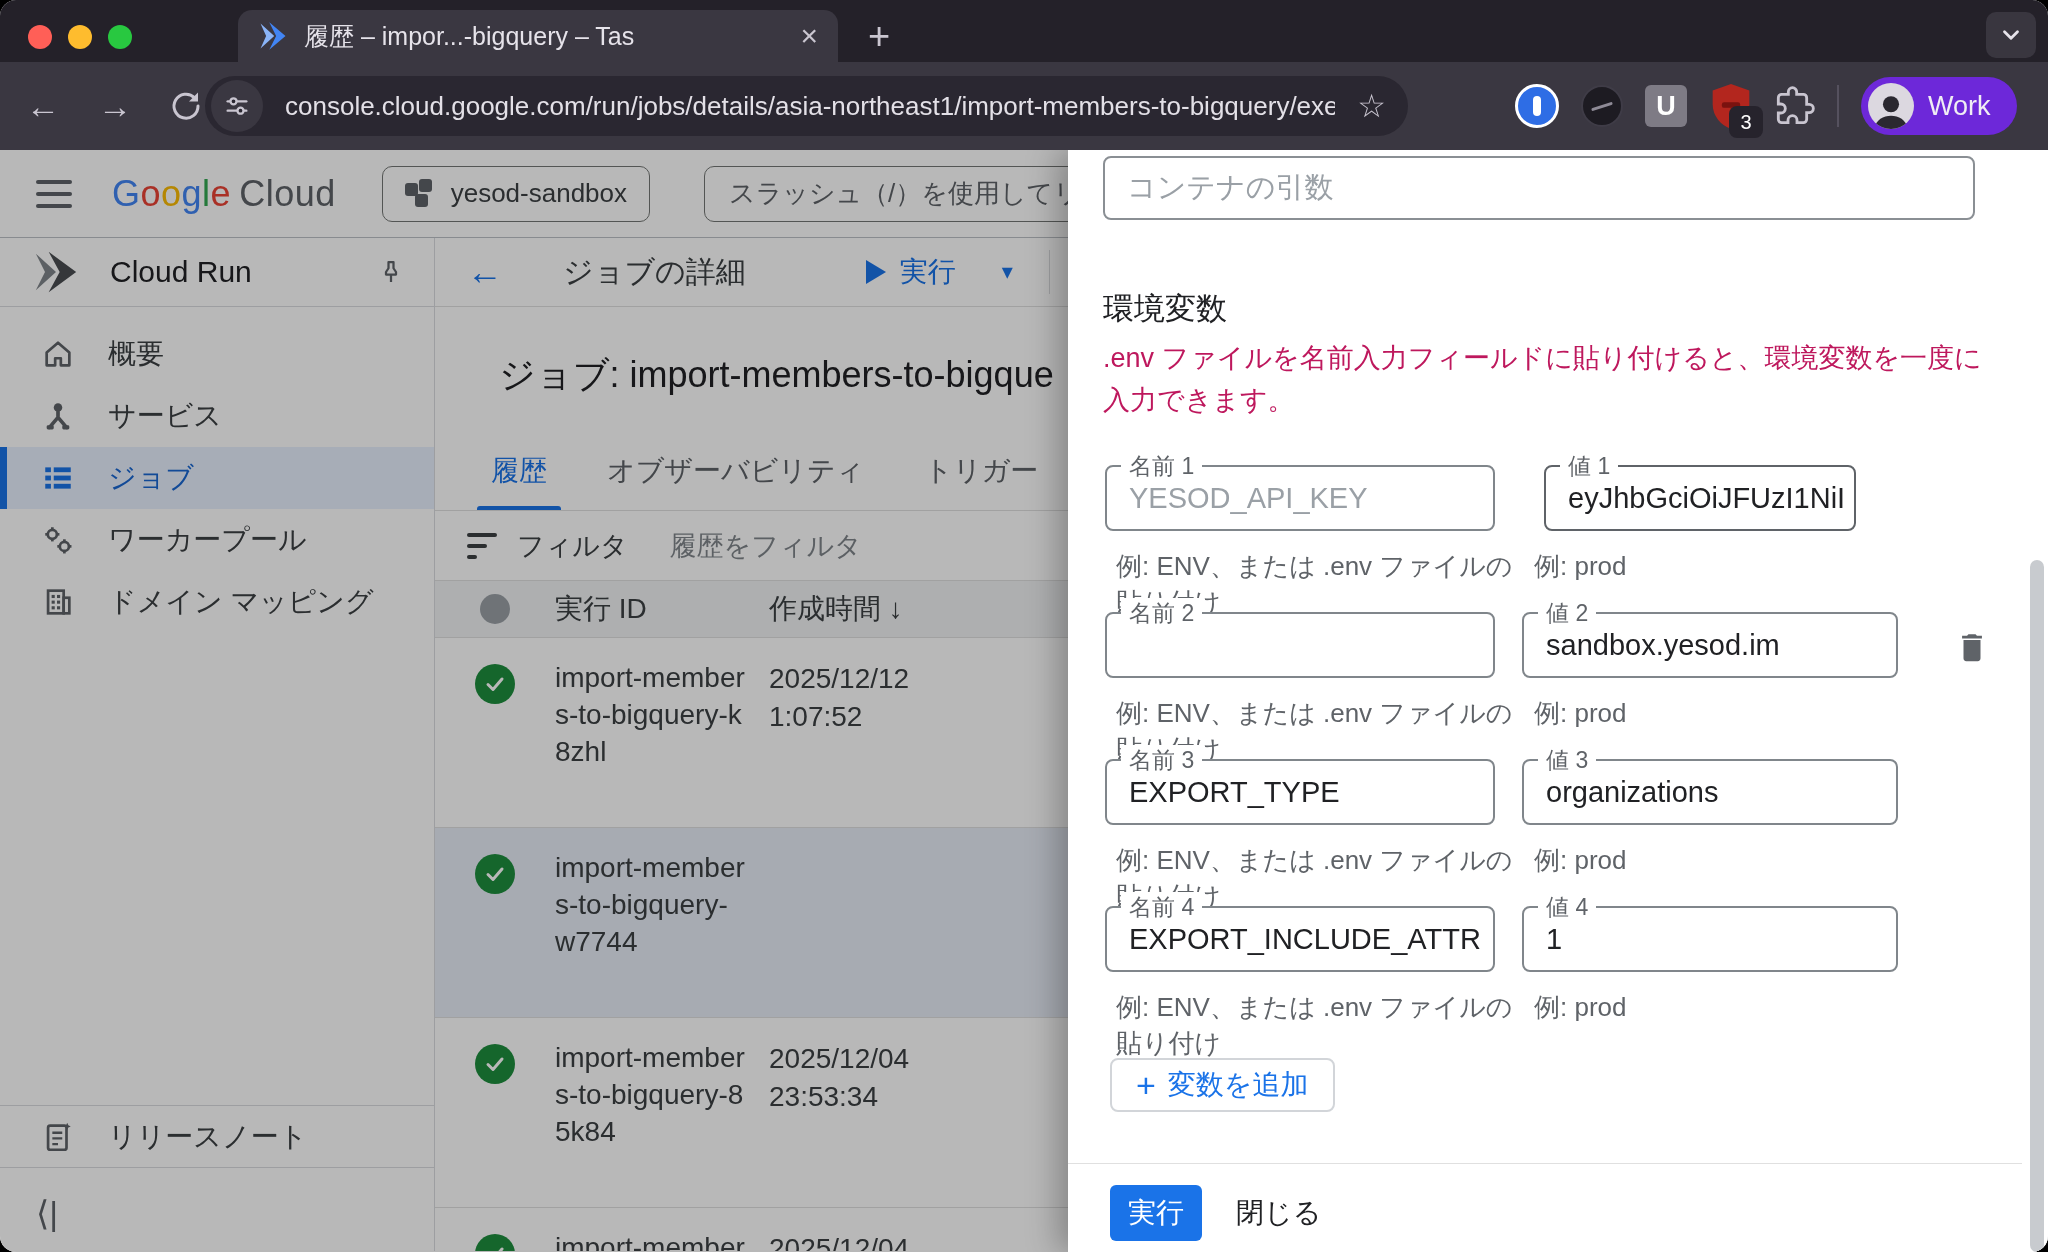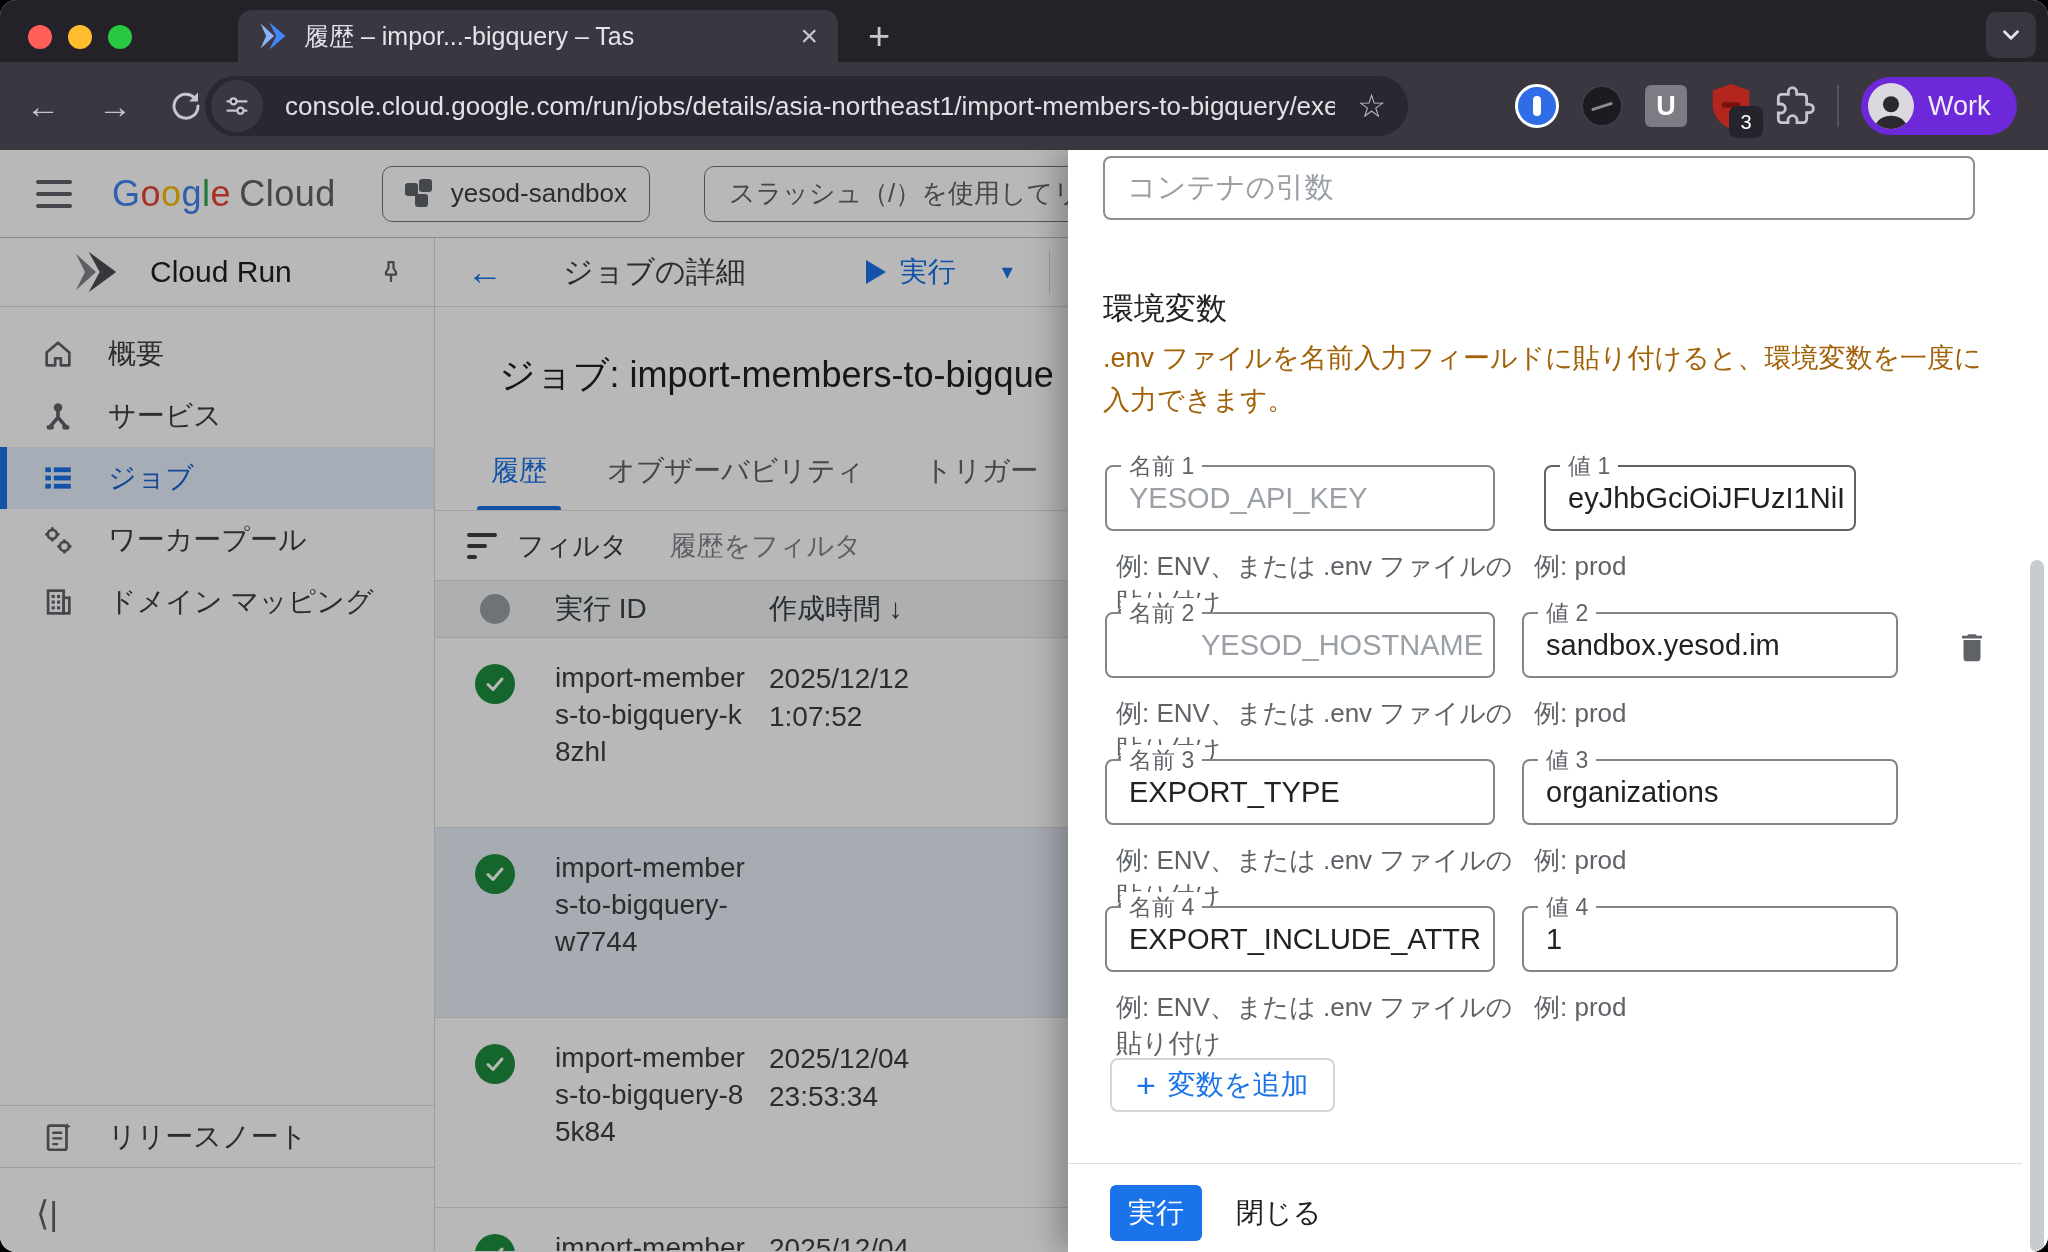--- a/index.html
+++ b/index.html
@@ -50,21 +50,21 @@
   .projpill { margin-left:46px; height:56px; border:1px solid #747775; border-radius:10px; display:flex; align-items:center; padding:0 22px; gap:16px; }
   .projpill .ptext { font-size:26px; color:#3c4043; }
   .hexes { position:relative; width:30px; height:30px; }
   .hexes i { position:absolute; width:13px; height:13px; background:#5f6368; border-radius:3px; }
   .hexes i:nth-child(1){left:0;top:4px}.hexes i:nth-child(2){left:14px;top:0}.hexes i:nth-child(3){left:10px;top:15px}
   .searchbox { margin-left:54px; width:520px; height:56px; border:1px solid #747775; border-radius:10px; display:flex; align-items:center; padding:0 24px; }
   .searchbox .stext { font-size:26px; color:#5f6368; white-space:nowrap; overflow:hidden; }
 
   .pagebody { display:flex; height:1013px; }
   .sidebar { position:relative; width:435px; flex:none; border-right:1px solid #dadce0; }
-  .sidehead { height:69px; border-bottom:1px solid #dadce0; display:flex; align-items:center;padding-left:40px; }
+  .sidehead { height:69px; border-bottom:1px solid #dadce0; display:flex; align-items:center; }
   .crlogo { margin-left:30px; flex:none; }
   .sidehead .ptitle { font-size:30px; color:#202124; margin-left:28px; flex:1; }
   .pin { margin-right:28px; color:#5f6368; }
   .navlist { padding-top:16px; }
   .navitem { height:62px; display:flex; align-items:center; position:relative; color:#3c4043; }
   .navitem .nicon { width:36px; margin-left:40px; margin-right:32px; color:#5f6368; display:flex; justify-content:center; }
   .navitem .nlabel { font-size:28px; white-space:nowrap; }
   .navitem.selected { background:#e8f0fe; color:#1967d2; }
   .navitem.selected .nicon { color:#1a73e8; }
   .navitem.selected:before { content:""; position:absolute; left:0; top:0; bottom:0; width:7px; background:#1a73e8; }
@@ -106,21 +106,21 @@
   .scrim { position:absolute; inset:0; background:rgba(0,0,0,.28); z-index:50; }
 
   
   .panel { position:absolute; top:0; right:0; width:980px; height:1102px; background:#fff; z-index:60; box-shadow:-10px 0 30px rgba(0,0,0,.28); }
   .field { position:absolute; border:2px solid #80868b; border-radius:8px; background:#fff; }
   .field .flabel { position:absolute; top:-16px; left:14px; background:#fff; padding:0 8px; font-size:23px; color:#5f6368; white-space:nowrap; }
   .field .ftext { position:absolute; left:22px; top:50%; transform:translateY(-50%); font-size:29px; color:#202124; white-space:nowrap; overflow:hidden; right:10px; }
   .field .ftext.ghost { color:#9aa0a6; }
   .helper { position:absolute; font-size:26px; color:#5f6368; line-height:1.4; }
   .ptitle2 { position:absolute; left:35px; top:138px; font-size:31px; color:#202124; }
-  .pdesc { position:absolute; left:35px; top:188px; width:880px; font-size:27px; color:#a16207; line-height:1.55; }
+  .pdesc { position:absolute; left:35px; top:188px; width:880px; font-size:27px; color:#be185d; line-height:1.55; }
   .trash { position:absolute; left:887px; color:#5f6368; }
   .addvar { position:absolute; left:42px; top:908px; height:54px; border:2px solid #d2d5d9; border-radius:8px; display:flex; align-items:center; padding:0 24px; gap:12px; color:#1a73e8; font-size:28px; }
   .addvar .plus { font-size:34px; line-height:1; }
   .pfooterline { position:absolute; left:0; top:1013px; width:954px; height:1px; background:#e0e0e0; }
   .pexec { position:absolute; left:42px; top:1035px; width:92px; height:56px; background:#1a73e8; color:#fff; font-size:28px; border:none; border-radius:6px; display:flex; align-items:center; justify-content:center; }
   .pclose { position:absolute; left:168px; top:1035px; height:56px; display:flex; align-items:center; color:#202124; font-size:28px; }
   .pscroll { position:absolute; right:4px; top:410px; width:14px; height:692px; background:#c8cbcf; border-radius:7px; }
 </style>
 </head>
 <body>
@@ -433,21 +433,20 @@
       </div>
       <div class="field" style="left:476px; top:315px; width:312px; height:66px; border-color:#5f6368;">
         <span class="flabel">値 1</span>
         <span class="ftext">eyJhbGciOiJFUzI1NiIsInR5cCI6I</span>
       </div>
       <div class="helper" style="left:48px; top:398px;"><span>例: ENV、または .env ファイルの</span><br><span>貼り付け</span></div>
       <div class="helper" style="left:466px; top:398px;">例: prod</div>
 
       <div class="field" style="left:37px; top:462px; width:390px; height:66px;text-align:right;">
         <span class="flabel">名前 2</span>
-        <span class="ftext ghost">YESOD_HOSTNAME</span>
       </div>
       <div class="field" style="left:454px; top:462px; width:376px; height:66px;">
         <span class="flabel">値 2</span>
         <span class="ftext">sandbox.yesod.im</span>
       </div>
       <svg class="trash" style="top:478px;" width="34" height="38" viewBox="0 0 24 26">
           <path d="M6 21a2 2 0 0 0 2 2h8a2 2 0 0 0 2-2V8H6v13zM19 5h-3.5l-1-1h-5l-1 1H5v2h14V5z" fill="#5f6368"></path>
         </svg>
       <div class="helper" style="left:48px; top:545px;"><span>例: ENV、または .env ファイルの</span><br><span>貼り付け</span></div>
       <div class="helper" style="left:466px; top:545px;">例: prod</div>

